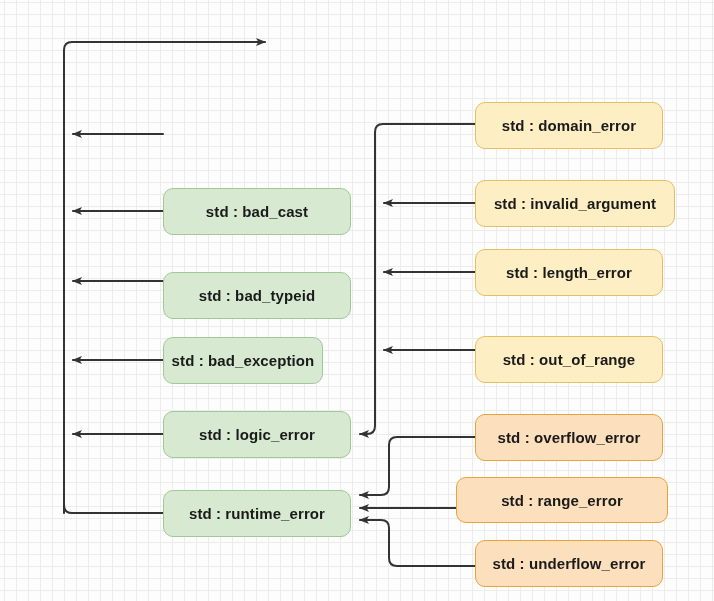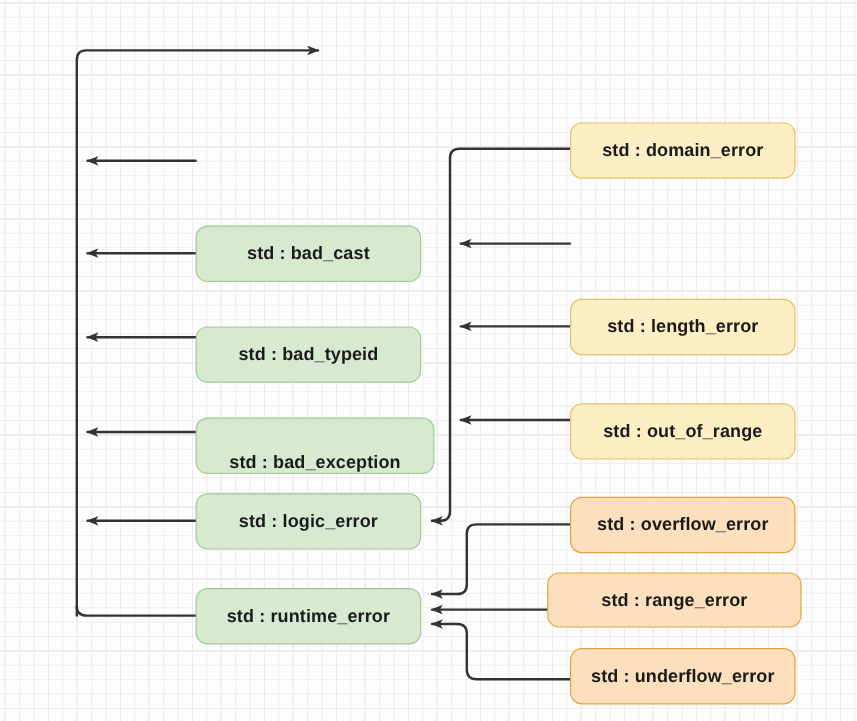--- a/index.html
+++ b/index.html
@@ -83,36 +83,39 @@
 
 
   <div class="node node-green" style="left:163px;top:188px;width:188px;height:47px;">
     <span>std : bad_cast</span>
   </div>
 
   <div class="node node-green" style="left:163px;top:272px;width:188px;height:47px;">
     <span>std : bad_typeid</span>
   </div>
 
-  <div class="node node-green" style="left:163px;top:348px;width:199px;height:47px;align-items:flex-end;">
+  <div class="node node-green" style="left:163px;top:337px;width:160px;height:47px;">
     <span>std : bad_exception</span>
   </div>
 
   <div class="node node-green" style="left:163px;top:411px;width:188px;height:47px;">
     <span>std : logic_error</span>
   </div>
 
   <div class="node node-green" style="left:163px;top:490px;width:188px;height:47px;">
     <span>std : runtime_error</span>
   </div>
 
   <div class="node node-yellow" style="left:475px;top:102px;width:188px;height:47px;">
     <span>std : domain_error</span>
   </div>
 
+  <div class="node node-yellow" style="left:475px;top:180px;width:200px;height:47px;">
+    <span>std : invalid_argument</span>
+  </div>
 
   <div class="node node-yellow" style="left:475px;top:249px;width:188px;height:47px;">
     <span>std : length_error</span>
   </div>
 
   <div class="node node-yellow" style="left:475px;top:336px;width:188px;height:47px;">
     <span>std : out_of_range</span>
   </div>
 
   <div class="node node-orange" style="left:475px;top:414px;width:188px;height:47px;">

